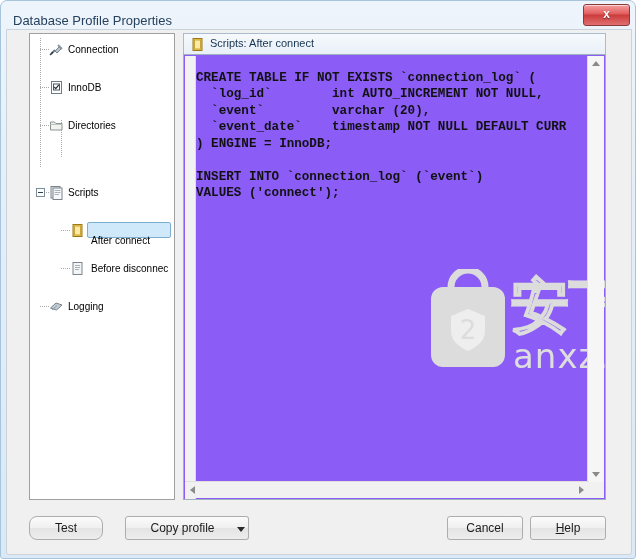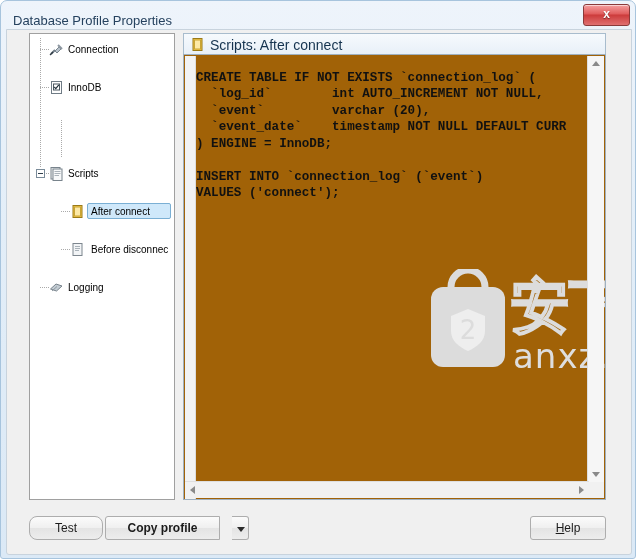--- a/index.html
+++ b/index.html
@@ -80,26 +80,26 @@
   #editor-group{
     position:absolute;left:176px;top:3px;width:423px;height:467px;
   }
   #editor-header{
     position:absolute;left:0;top:0;width:423px;height:22px;
     background:linear-gradient(180deg,#f6fafd 0%,#e8f0f8 100%);
     border:1px solid #a8bccd;
     box-sizing:border-box;
   }
   #editor-header .hdr-label{
-    position:absolute;left:26px;top:3px;font-size:14px;color:#15334f;
+    position:absolute;left:26px;top:3px;font-size:11px;color:#15334f;
     white-space:nowrap;
   }
   #editor-box{
     position:absolute;left:0;top:21px;width:423px;height:446px;
-    background:#a16207;
+    background:#8b5cf6;
     border:1px solid #9fb0bf;
     box-sizing:border-box;
     overflow:hidden;
   }
   #gutter{
     position:absolute;left:1px;top:1px;width:10px;height:444px;
     background:#f2f2f2;border-right:1px solid #dcdcdc;
   }
   #code{
     position:absolute;left:12px;top:2px;width:385px;height:425px;
@@ -213,20 +213,30 @@
         <span class="ico" style="left:19px;">
           <svg width="15" height="15" viewBox="0 0 15 15">
             <rect x="2.5" y="1.5" width="10" height="12" fill="#fdfdfd" stroke="#6f7b85"></rect>
             <rect x="4.5" y="4" width="6" height="6" fill="#fff" stroke="#4a5760"></rect>
             <path d="M5.3 7 L6.8 8.6 L9.8 4.8" stroke="#23313b" stroke-width="1.2" fill="none"></path>
           </svg>
         </span>
         <span class="lbl" style="left:38px;">InnoDB</span>
       </div>
 
+      <div class="tree-row" style="top:44px;">
+        <div class="dot-h" style="left:10px;top:9px;width:9px;"></div>
+        <span class="ico" style="left:19px;">
+          <svg width="15" height="15" viewBox="0 0 15 15">
+            <path d="M1.5 4 L5.5 4 L6.8 5.5 L13 5.5 L13 12 L1.5 12 Z" fill="#f2f3ef" stroke="#8b9490"></path>
+            <path d="M1.5 6.4 L13 6.4" stroke="#b9c0bb"></path>
+          </svg>
+        </span>
+        <span class="lbl" style="left:38px;">Directories</span>
+      </div>
 
       <div class="tree-row" style="top:63px;margin-top:29px;">
         <div class="expander" style="left:6px;top:5px;">
           <div class="h"></div>
         </div>
         <div class="dot-h" style="left:16px;top:9px;width:4px;"></div>
         <span class="ico" style="left:19px;">
           <svg width="15" height="15" viewBox="0 0 15 15">
             <rect x="2" y="1.5" width="9" height="11.5" fill="#eceff1" stroke="#78838c"></rect>
             <rect x="4" y="3" width="9" height="11.5" fill="#f7f9fa" stroke="#78838c"></rect>
@@ -238,21 +248,21 @@
 
       <div class="tree-row" style="top:82px;">
         <div class="dot-h" style="left:31px;top:9px;width:9px;"></div>
         <span class="ico" style="left:40px;">
           <svg width="15" height="15" viewBox="0 0 15 15">
             <rect x="3" y="1.5" width="9" height="12" fill="#f6c94a" stroke="#9a7a18"></rect>
             <rect x="4.5" y="3" width="6" height="9" fill="#fde9a6" stroke="#c8a434"></rect>
           </svg>
         </span>
         <div class="sel-box" style="left:57px;width:84px;"></div>
-        <span class="lbl" style="left:61px;z-index:2;">After connect</span>
+        <span class="lbl" style="left:61px;z-index:2;margin-top:10px;">After connect</span>
       </div>
 
       <div class="tree-row" style="top:101px;">
         <div class="dot-h" style="left:31px;top:9px;width:9px;"></div>
         <span class="ico" style="left:40px;">
           <svg width="15" height="15" viewBox="0 0 15 15">
             <rect x="3" y="1.5" width="9" height="12" fill="#f2f4f6" stroke="#7d868e"></rect>
             <path d="M5 4.5 L10 4.5 M5 6.5 L10 6.5 M5 8.5 L9 8.5" stroke="#a9b2b9"></path>
           </svg>
         </span>
@@ -315,22 +325,23 @@
           <div class="arrow arr-left" style="left:5px;top:4px;"></div>
           <div class="arrow arr-right" style="right:5px;top:4px;"></div>
         </div>
         <div class="sb-corner"></div>
       </div>
     </div>
 
     <div id="btnbar">
       <div class="btn" style="left:22px;top:0;width:74px;border-radius:8px;">Test</div>
 
-      <div class="btn" style="left:98px;top:0;width:115px;border-radius:3px 0 0 3px;font-weight:bold;">Copy profile</div>
+      <div class="btn" style="left:118px;top:0;width:115px;border-radius:3px 0 0 3px;">Copy profile</div>
       <div class="split-arrow" style="left:225px;top:0;">
         <div class="tri"></div>
       </div>
 
+      <div class="btn" style="left:440px;top:0;width:76px;">Cancel</div>
       <div class="btn" style="left:523px;top:0;width:76px;"><u>H</u>elp</div>
     </div>
 
   </div>
 </div>
 
 </body></html>

